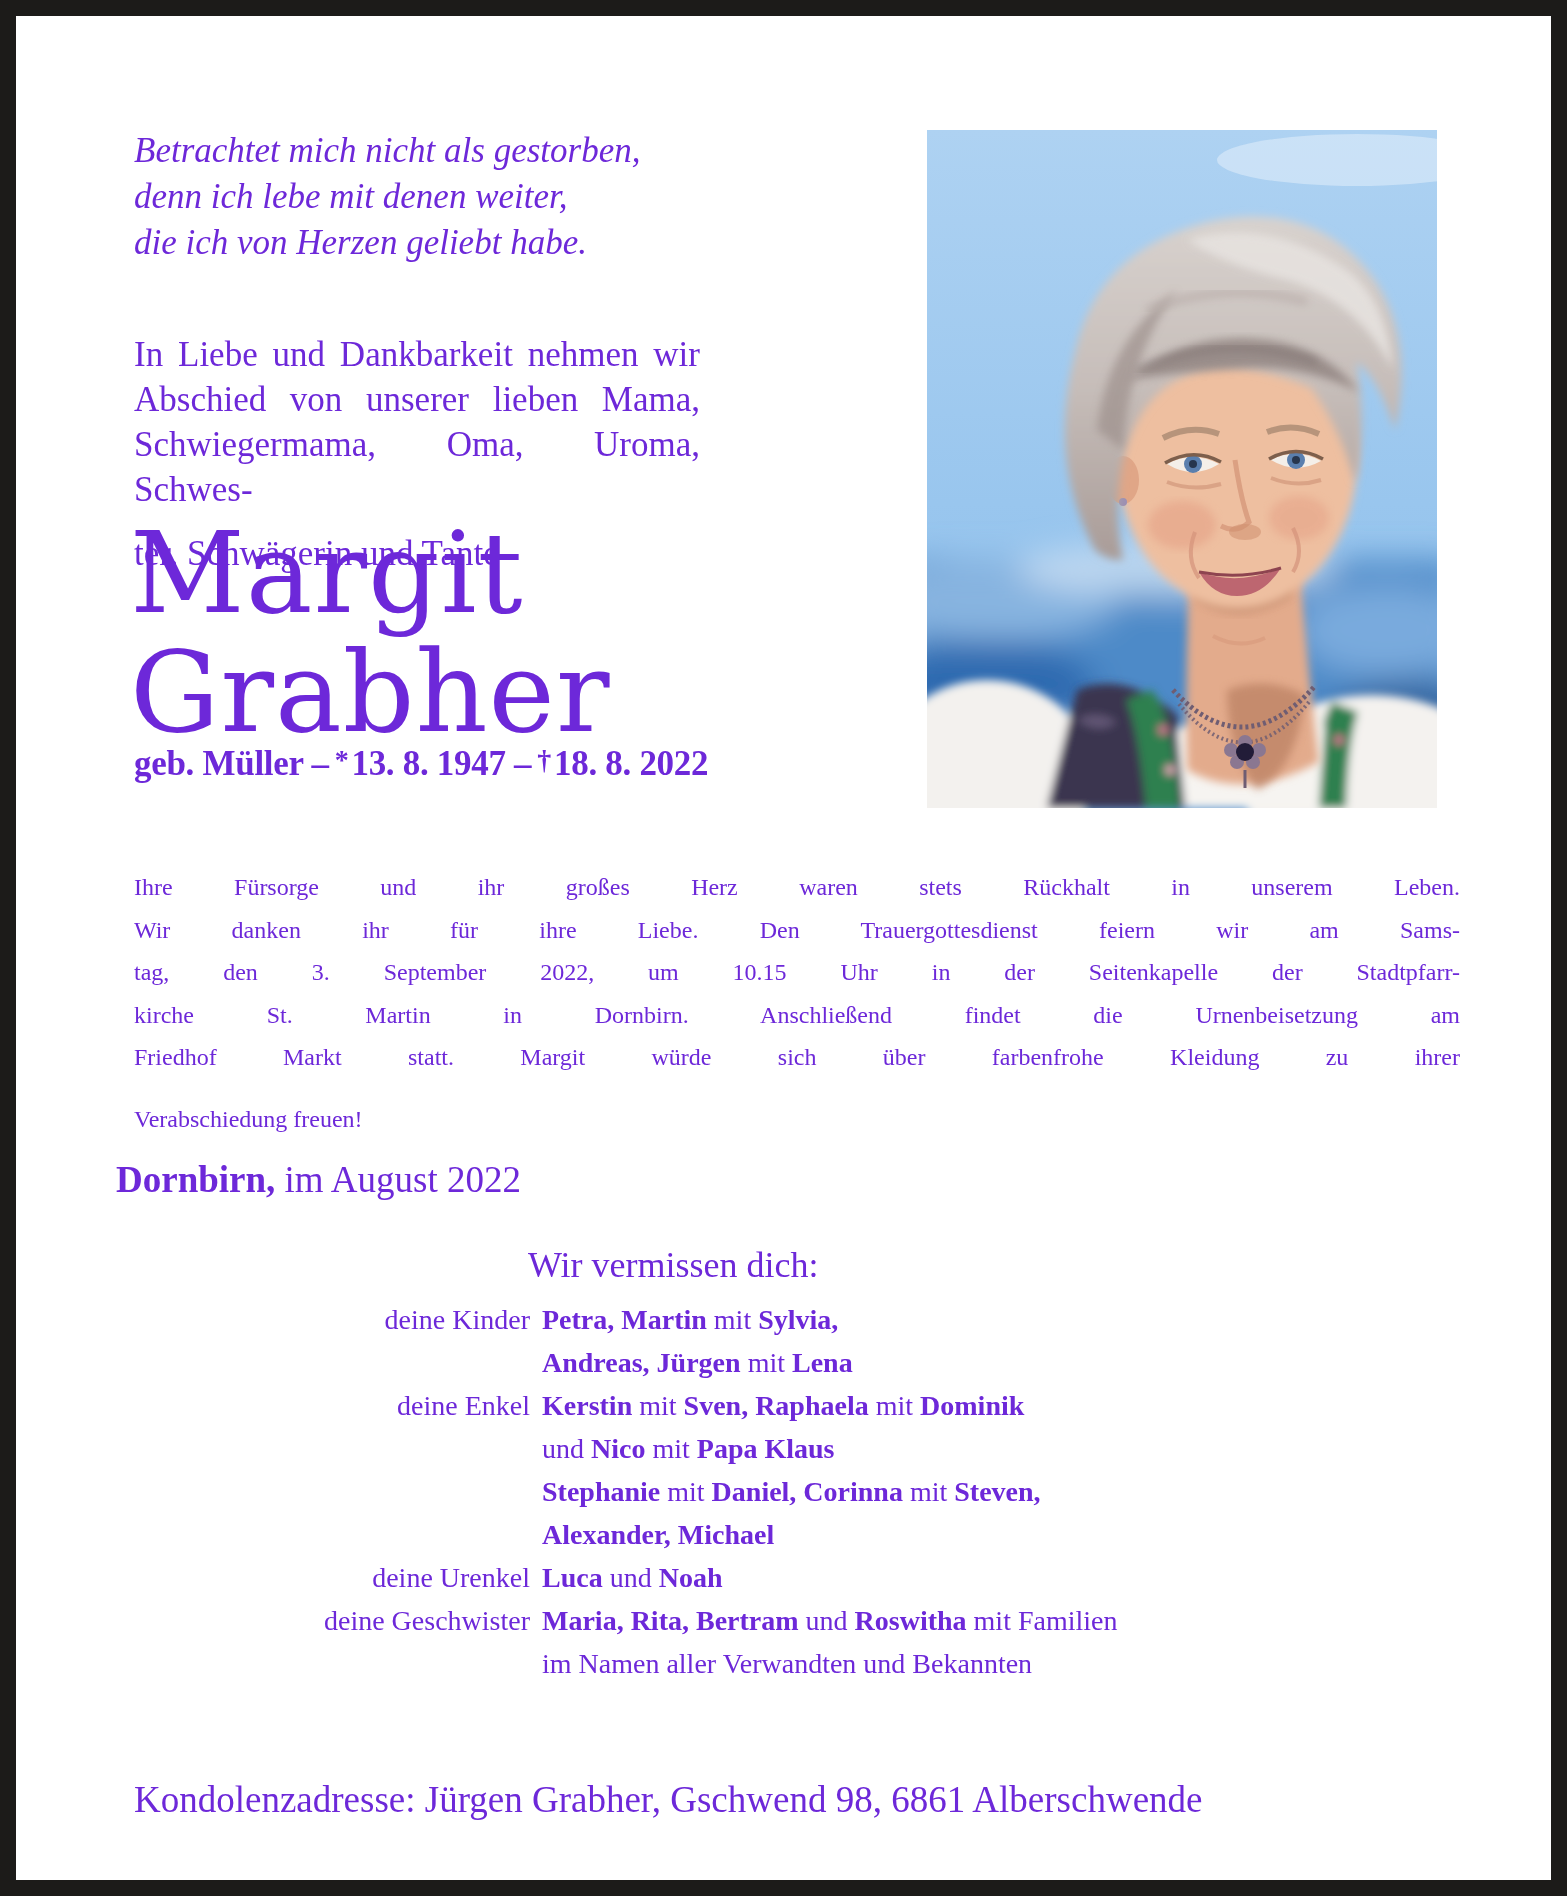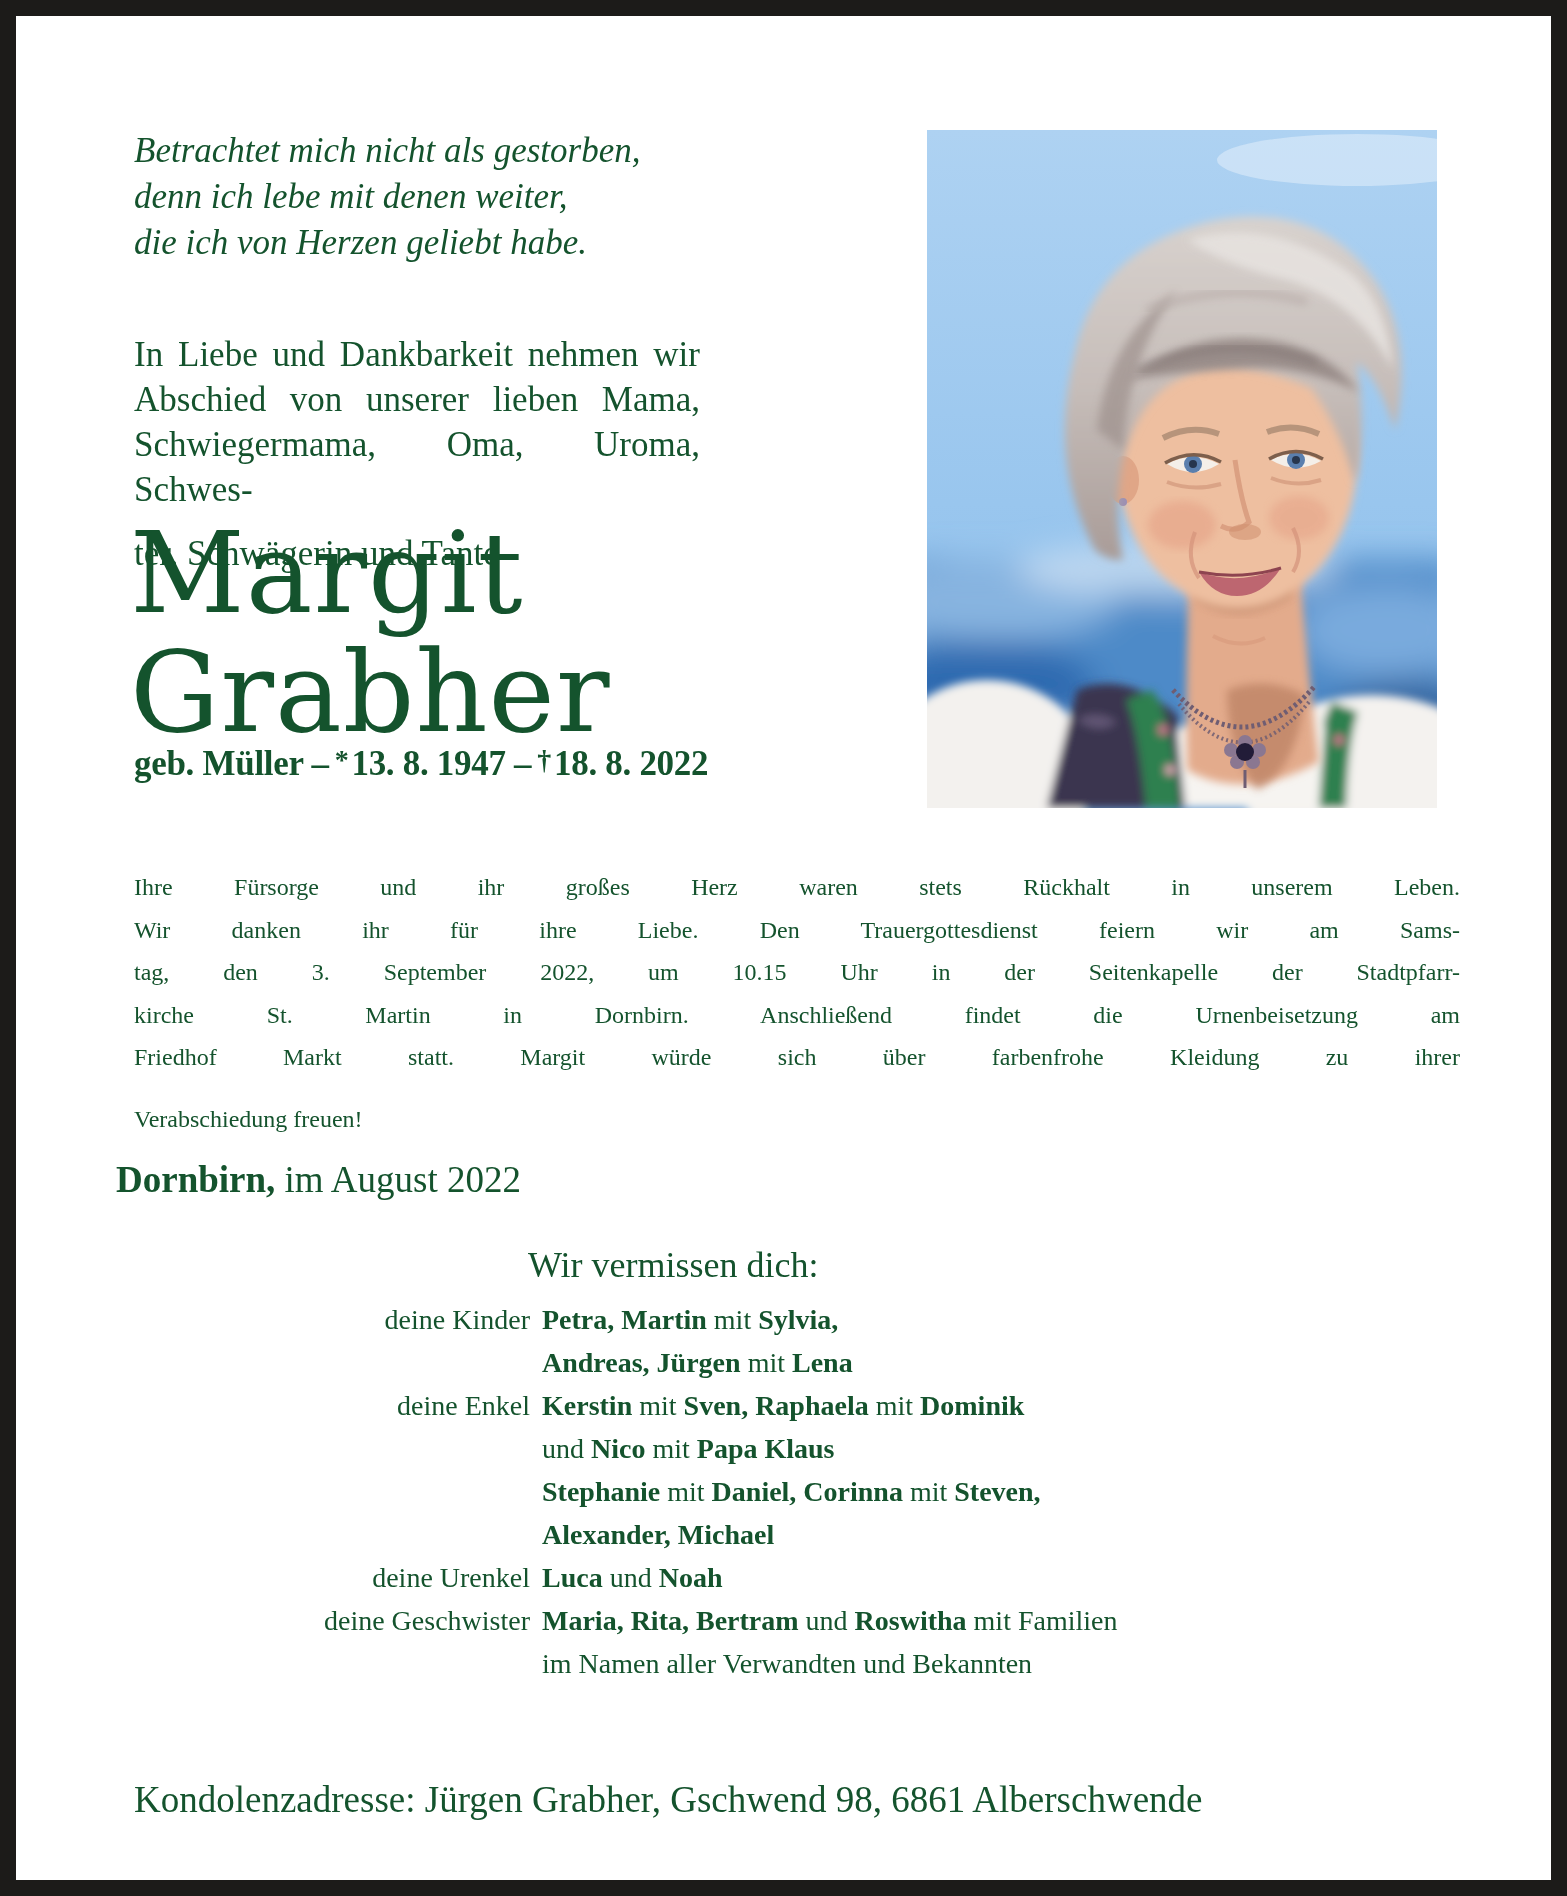--- a/index.html
+++ b/index.html
@@ -2,21 +2,21 @@
 <html><head>
 <meta charset="utf-8">
 <style>
   html,body{margin:0;padding:0;background:#e8e8e8;}
   .page{
     position:relative;
     width:1535px;height:1864px;
     border:16px solid #1c1b19;
     background:#ffffff;
     font-family:"Liberation Serif", serif;
-    color:#14532d;
+    color:#6d28d9;
     overflow:hidden;
   }
   .abs{position:absolute;}
   
   .quote{top:112px;left:118px;width:600px;font-style:italic;font-size:35px;line-height:46px;}
   
   .intro{top:316px;left:118px;width:566px;font-size:35px;line-height:45px;}
   .jline{text-align:justify;text-align-last:justify;}
   .jline.last{text-align-last:left;margin-top:19px;}
   

